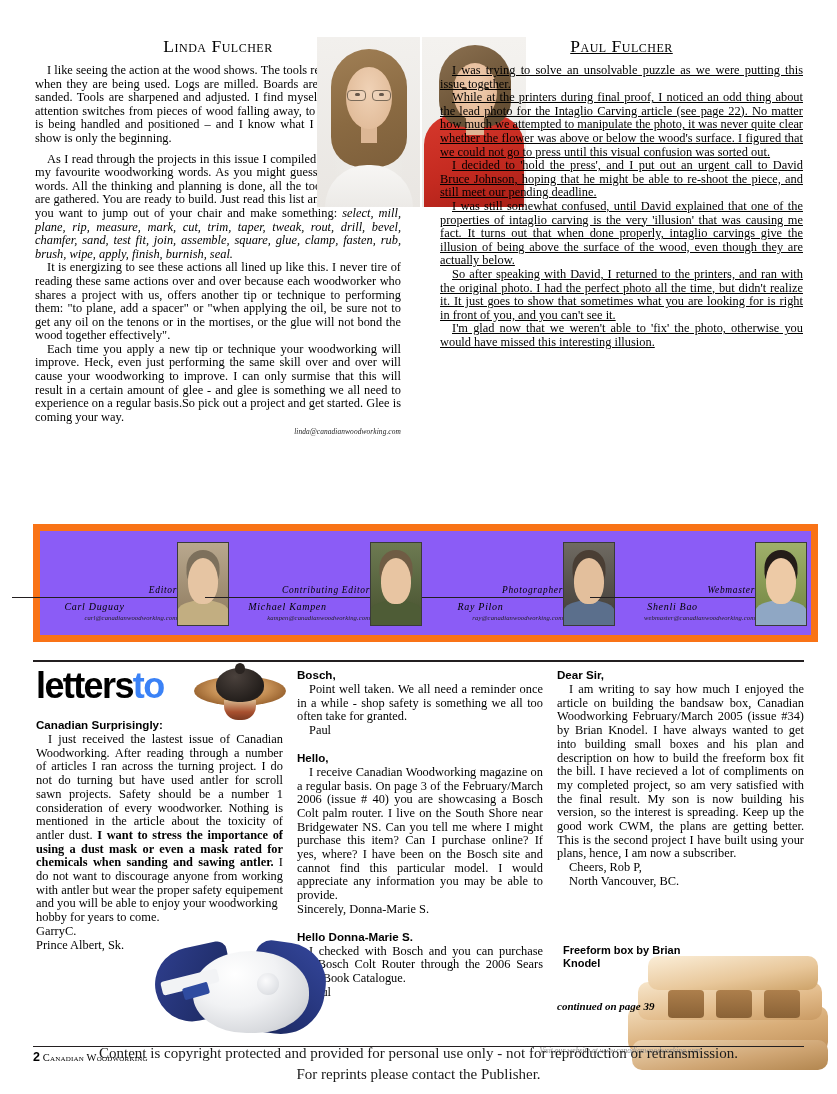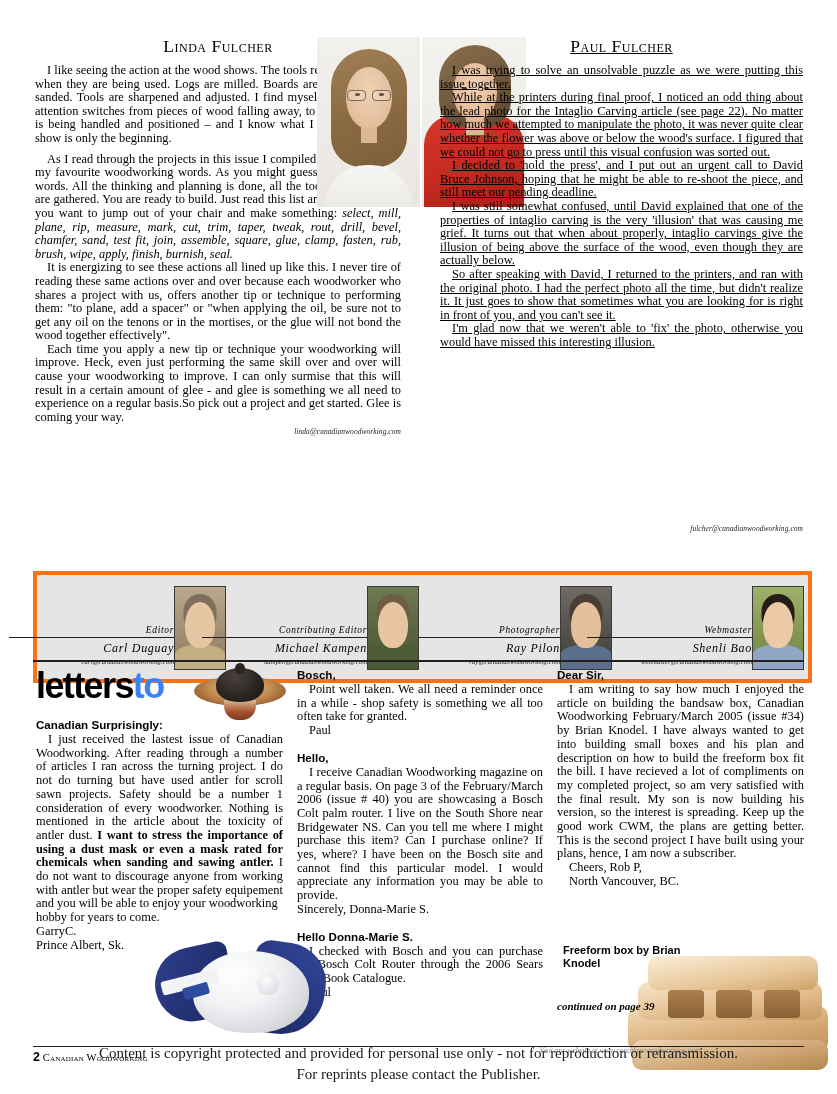--- a/index.html
+++ b/index.html
@@ -104,38 +104,38 @@
   .shirt-paul{
     position:absolute;left:2px;bottom:0;width:100px;height:92px;
     border-radius:30px 30px 0 0;
     background:linear-gradient(160deg,#d6382c,#c42a20 55%,#a81f17);
   }
   .neck-paul{position:absolute;left:44px;top:78px;width:18px;height:20px;background:#dfb494;}
   .eye{position:absolute;width:5px;height:3px;border-radius:3px;background:#4a3a2c;}
 
   
   #staff-box{
-    position:absolute;left:33px;top:571px;width:771px;height:104px;
-    border:4px solid #f97316;background:#e5e5e5;
+    position:absolute;left:33px;top:524px;width:771px;height:104px;
+    border:7px solid #f97316;background:#8b5cf6;
   }
   .staff-cell{
     position:absolute;top:0;height:104px;
   }
   .staff-text{
     position:absolute;right:56px;bottom:14px;width:165px;text-align:right;
   }
   .staff-role{
     font-family:"Liberation Serif",serif;font-style:italic;
     font-size:9.4px;letter-spacing:.7px;
     padding-bottom:2px;border-bottom:1px solid #231f20;
     display:block;
   }
   .staff-name{
     display:block;font-family:"Liberation Serif",serif;font-style:italic;
-    font-size:12px;letter-spacing:.7px;margin-top:3px;
+    font-size:10px;letter-spacing:.7px;margin-top:3px;text-align:center;
   }
   .staff-mail{
     display:block;font-family:"Liberation Serif",serif;font-style:italic;
     font-size:6.6px;letter-spacing:.1px;margin-top:2px;color:#222;
   }
   .staff-photo{
     position:absolute;right:4px;top:11px;width:50px;height:82px;
     border:1px solid #3a3a3a;overflow:hidden;
   }
   .sp-a{background:linear-gradient(#b9a88e,#8d7a5e);}
@@ -318,21 +318,21 @@
         <div class="eye" style="left:62px;top:50px;"></div>
       </div>
     </div>
 
     <div id="right-editorial">
       <h1 class="col-head">Paul Fulcher</h1>
       <div style="float:left;width:0;height:168px;"></div>
       <p class="body">I was trying to solve an unsolvable puzzle as we were putting this issue together.</p>
       <p class="body">While at the printers during final proof, I noticed an odd thing about the lead photo for the Intaglio Carving article (see page 22). No matter how much we attempted to manipulate the photo, it was never quite clear whether the flower was above or below the wood's surface. I figured that we could not go to press until this  visual confusion was sorted out.</p>
       <p class="body">I decided to 'hold the press', and I put out an urgent call to David Bruce Johnson, hoping that he might be able to re-shoot the piece, and still meet our pending deadline.</p>
-      <p class="body">I was still somewhat confused, until David explained that one of the  properties of intaglio carving is the very  'illusion' that was causing me grief. It turns out that when about properly, intaglio carvings give the illusion of being above the surface of the wood, even though they are actually below.</p>
+      <p class="body">I was still somewhat confused, until David explained that one of the  properties of intaglio carving is the very  'illusion' that was causing me fact. It turns out that when done properly, intaglio carvings give the illusion of being above the surface of the wood, even though they are actually below.</p>
       <p class="body">So after speaking with David, I returned to the printers, and ran with the original photo. I had the perfect photo all the time, but didn't realize it. It  just goes to show that sometimes what you are looking for is right in front of you, and  you can't see it.</p>
       <p class="body">I'm glad now that we weren't able to 'fix' the photo, otherwise you would have missed this interesting illusion.</p>
     </div>
 
     <div class="email" style="position:absolute;left:600px;top:524px;width:203px;">fulcher@canadianwoodworking.com</div>
   </div>
 
   <div id="staff-box">
 
     <div class="staff-cell" style="left:0px;width:193px;">

